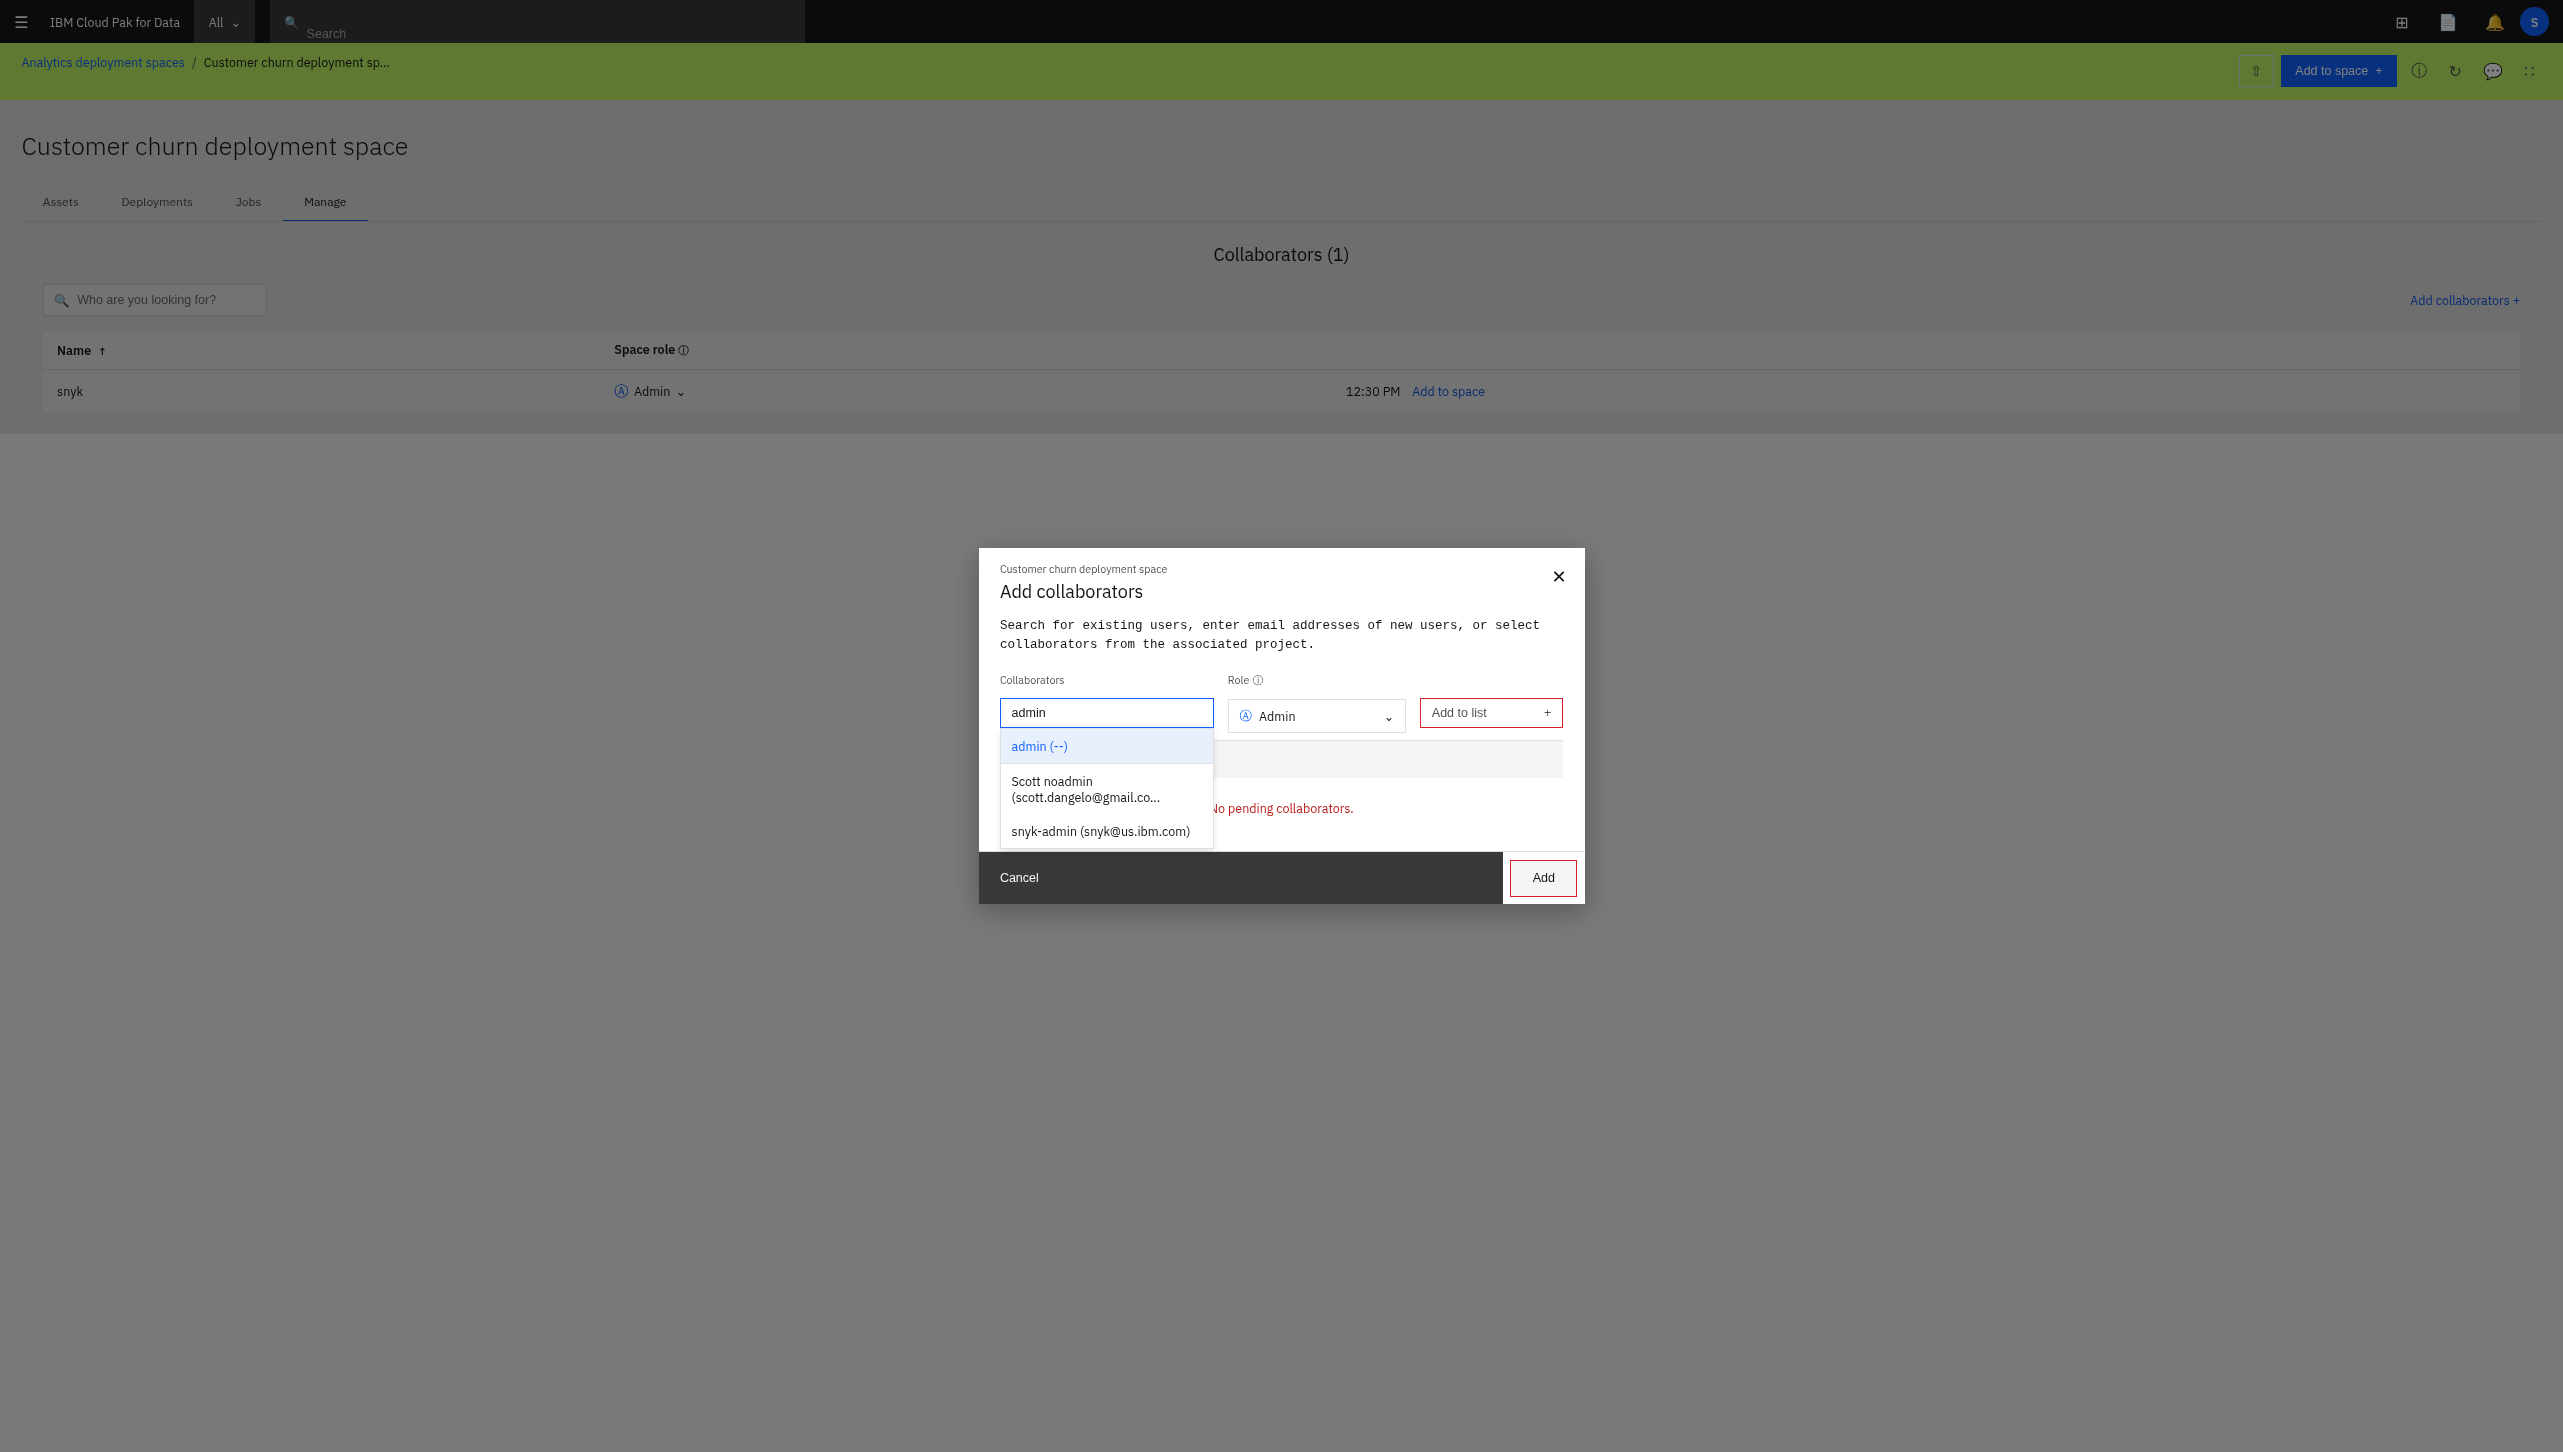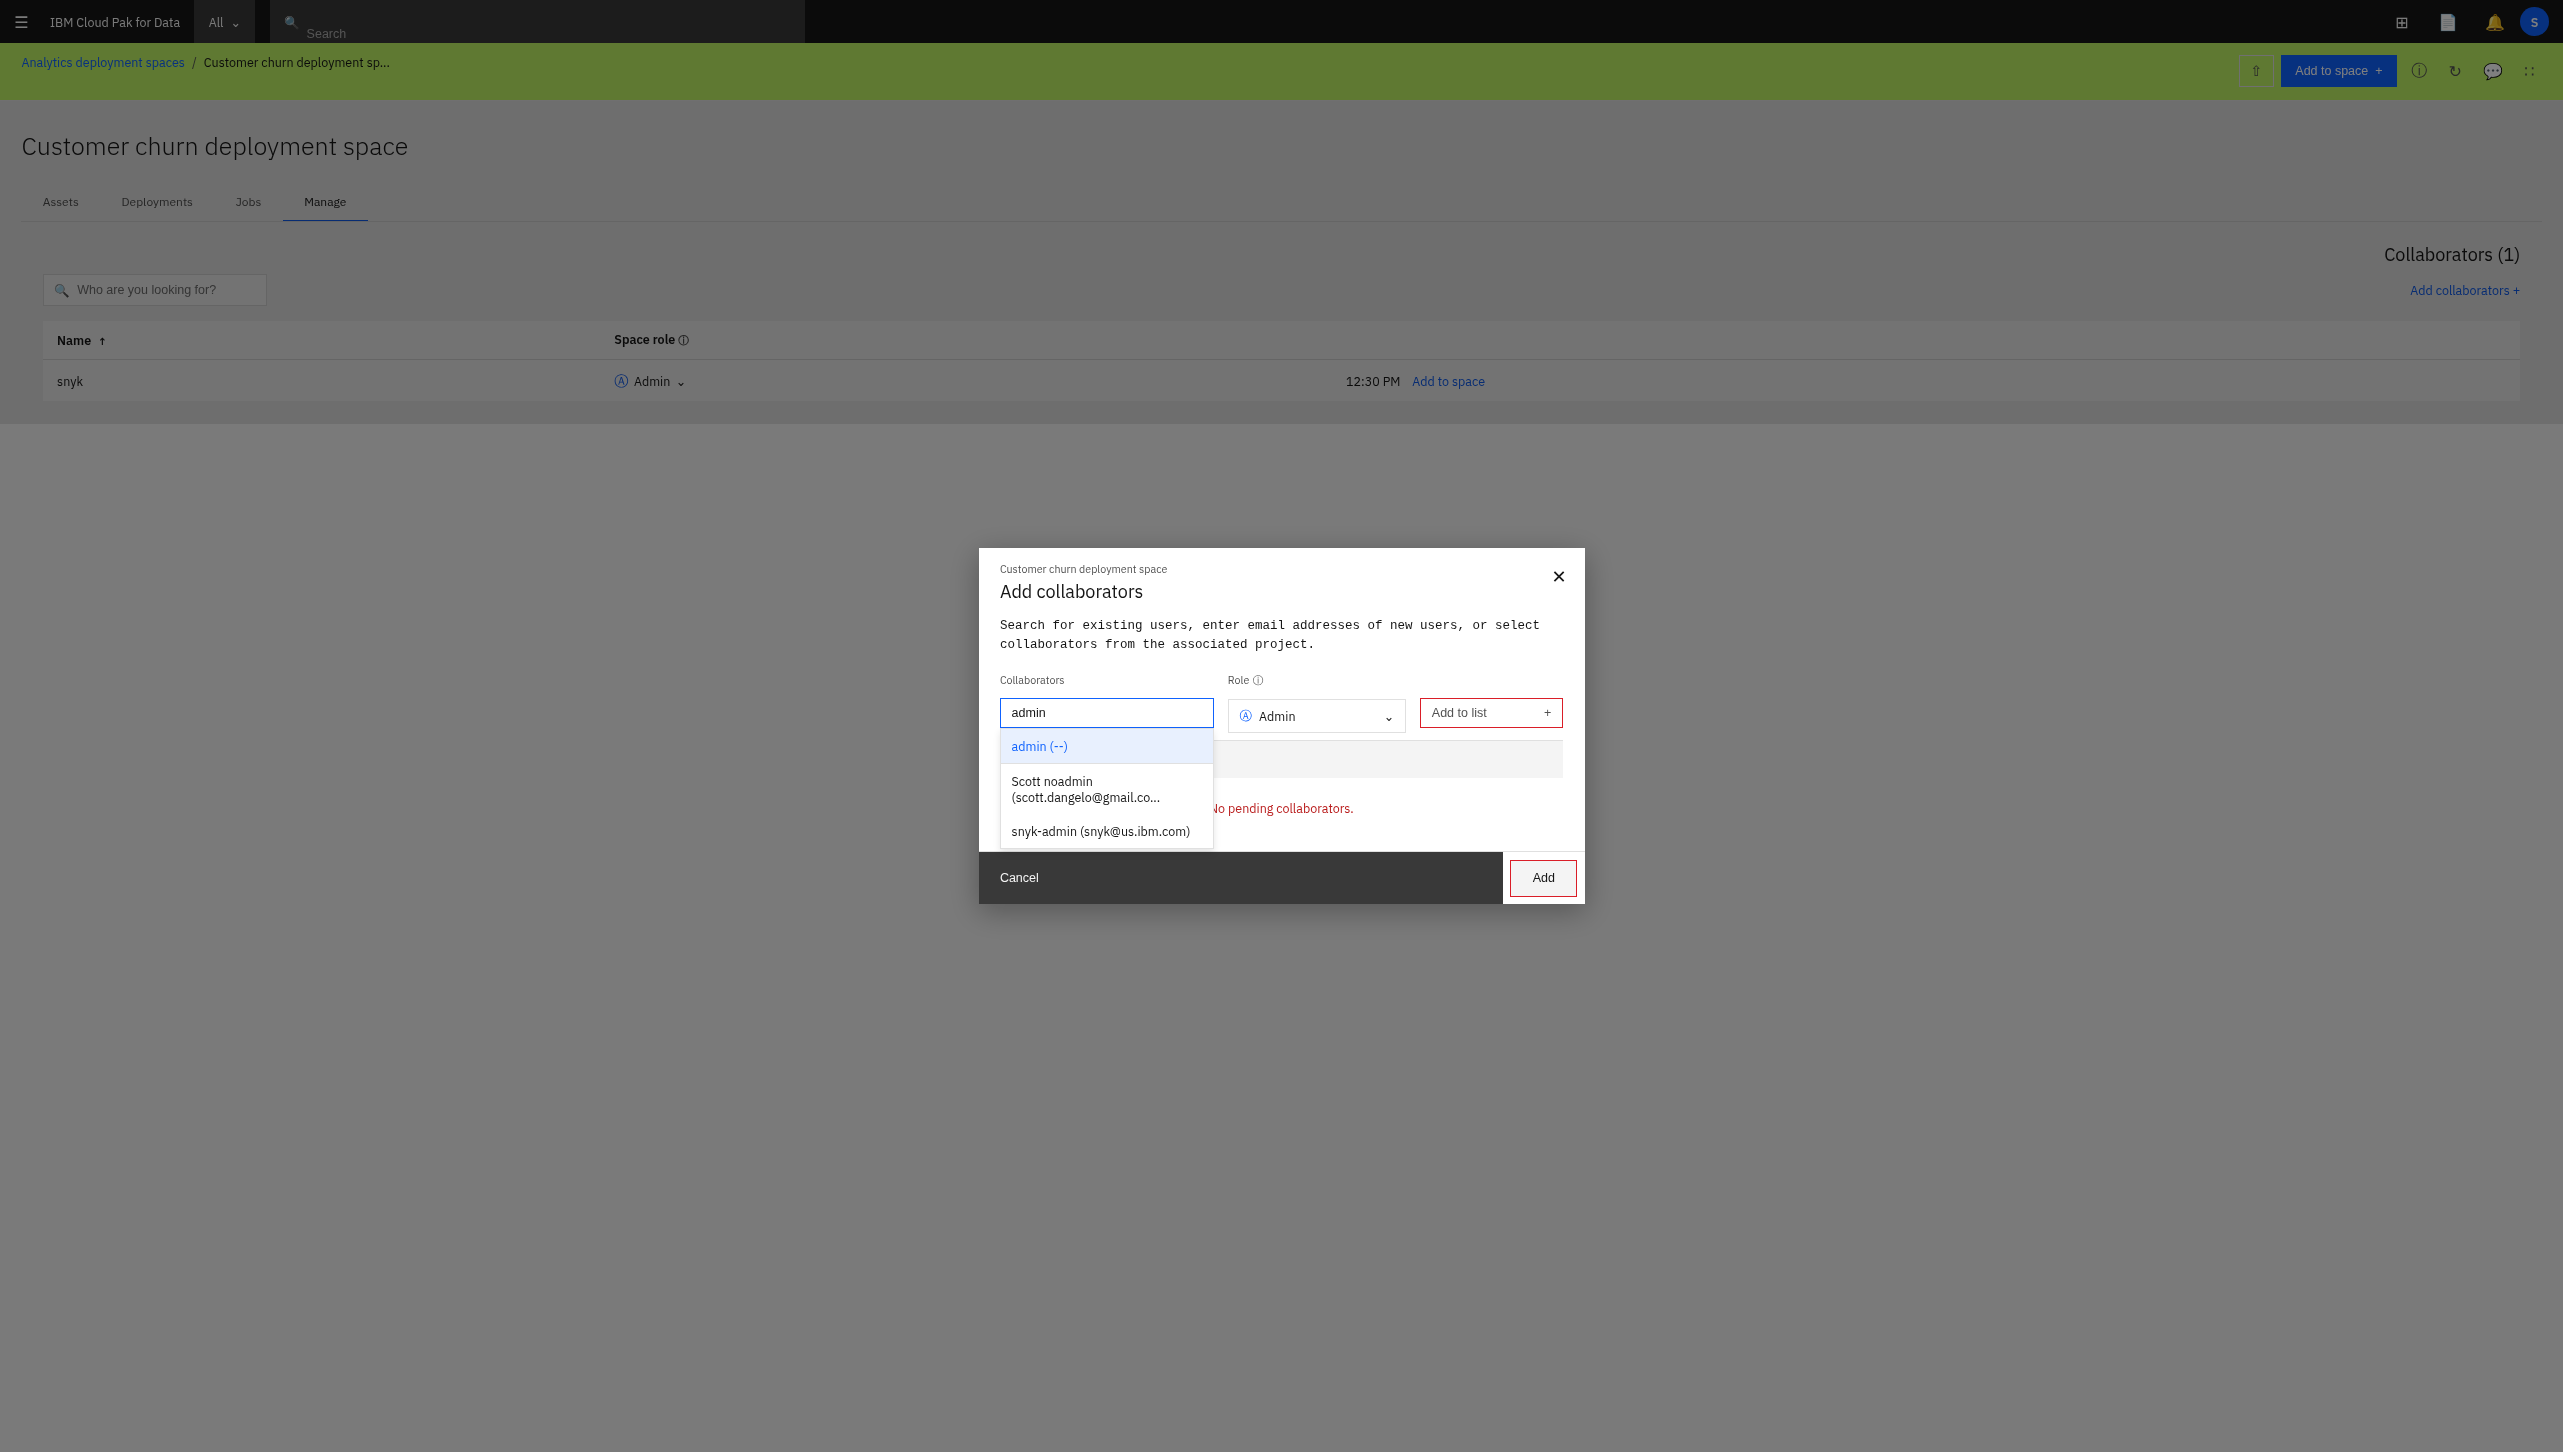--- a/index.html
+++ b/index.html
@@ -108,21 +108,21 @@
     
     .tabs { display: flex; border-bottom: 0.9px solid #e0e0e0; background: #f4f4f4; }
     .tab {
       padding: 10.7px 21.4px; font-size: 12px; cursor: pointer;
       color: #525252; border-bottom: 1.8px solid transparent;
     }
     .tab.active { color: #161616; border-bottom: 1.8px solid #0f62fe; }
 
     
     .collab-section { padding: 21.4px; background: #f4f4f4; }
-    .collab-header { display: flex; align-items: center; justify-content: flex-end; margin-bottom: 8px; }
+    .collab-header { display: flex; align-items: center; justify-content: center; margin-bottom: 18px; }
     .collab-title { font-size: 18px; font-weight: 400; }
     .search-bar {
       display: flex; align-items: center; gap: 7.1px;
       border: 0.9px solid #e0e0e0; background: #fff;
       padding: 7.1px 10.7px; max-width: 356px;
     }
     .search-bar input { border: none; outline: none; font-size: 12.5px; color: #525252; width: 178px; }
     .add-collab-link { color: #0f62fe; cursor: pointer; font-size: 12.5px; display: flex; align-items: center; gap: 3.6px; }
 
     

